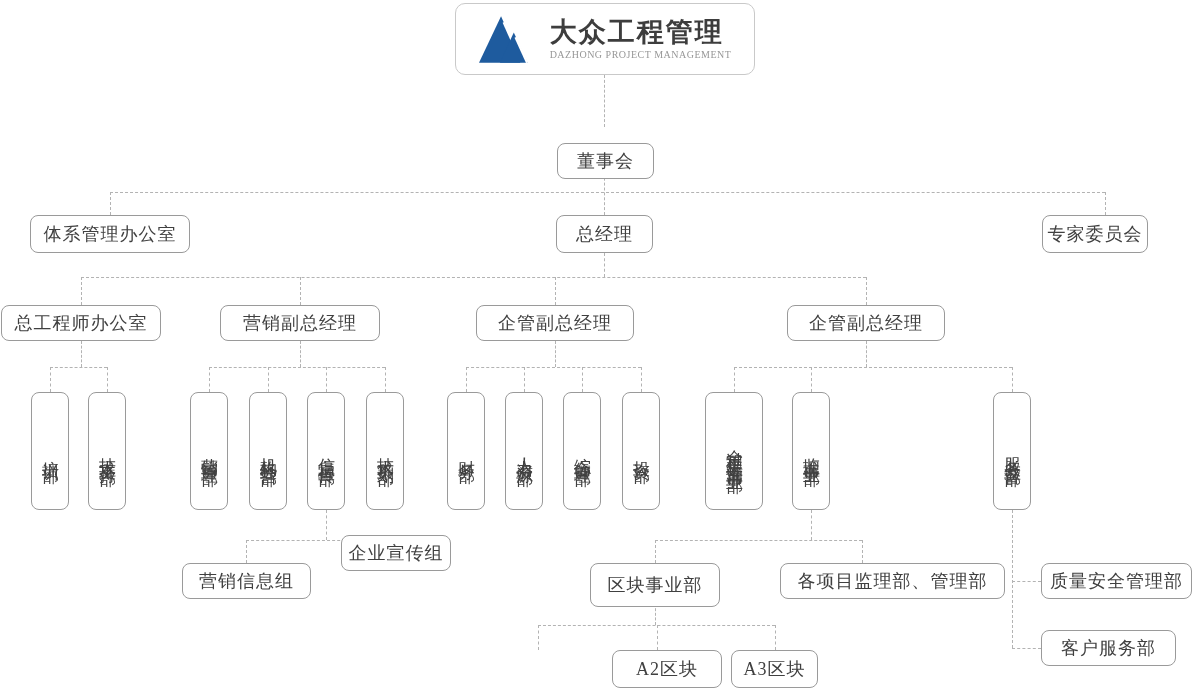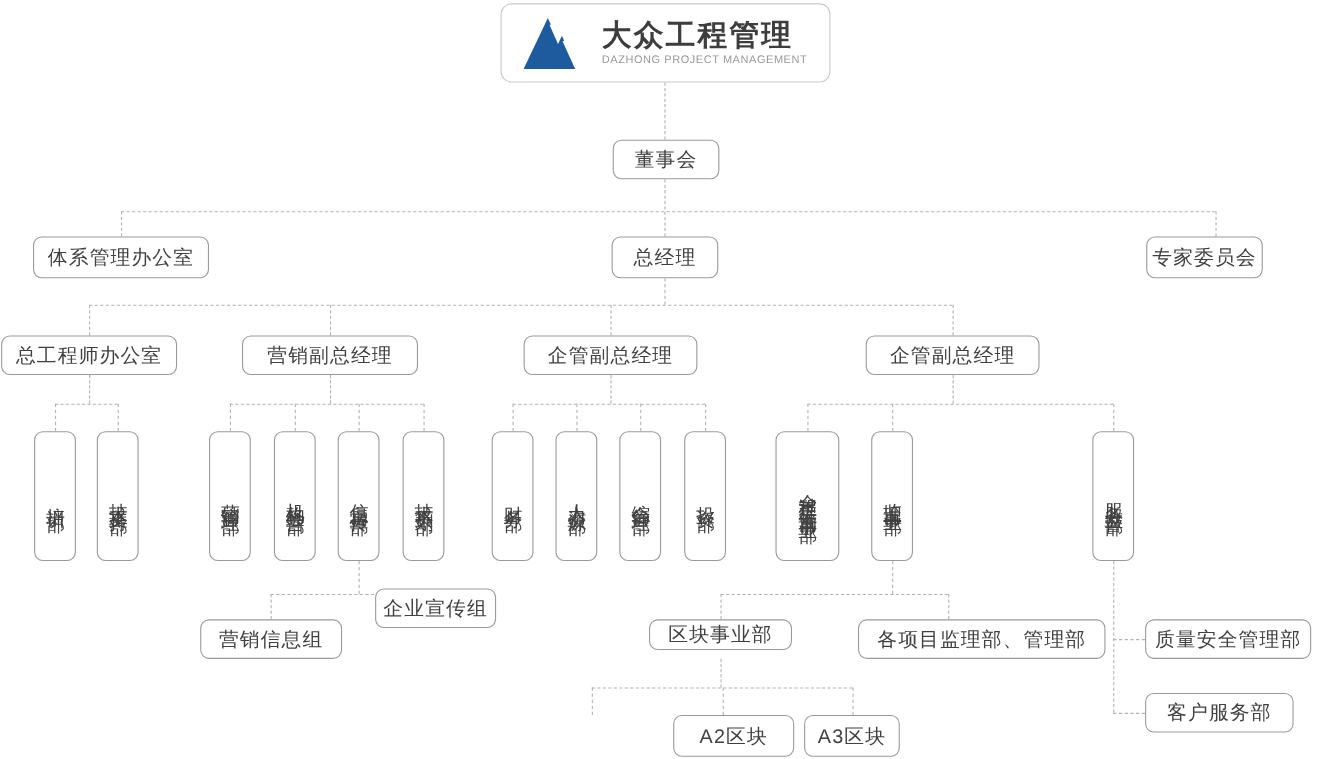--- a/index.html
+++ b/index.html
@@ -1,18 +1,18 @@
 <!DOCTYPE html>
 <html><head>
 <meta charset="utf-8">
 <style>
   html,body { margin:0; padding:0; background:#ffffff; }
   .canvas {
     position:relative; width:1201px; height:690px; background:#ffffff;
-    font-family:Liberation Sans, sans-serif; overflow:hidden;
+    font-family:Liberation Serif, serif; overflow:hidden;
   }
   .box {
     position:absolute; box-sizing:border-box; background:#fff;
     border:1px solid #9a9a9a; border-radius:8px;
     display:flex; align-items:center; justify-content:center;
     color:#404040; font-size:18px; letter-spacing:1px; white-space:nowrap;
   }
   .vbox span {
     writing-mode:vertical-rl; text-orientation:mixed;
     font-size:17px; letter-spacing:3px; line-height:20px;
@@ -98,21 +98,21 @@
         <polygon points="60,28 84,80 36,80" fill="#1e5b9e"></polygon>
         <line x1="63" y1="36" x2="83" y2="80" stroke="#ffffff" stroke-width="4"></line>
       </svg>
     </span>
     <span style="display:inline-flex;flex-direction:column;align-items:flex-start">
       <span class="logo-cn">大众工程管理</span>
       <span class="logo-en">DAZHONG PROJECT MANAGEMENT</span>
     </span>
   </div>
 
-  <div class="box" style="left:557px;top:127px;width:97px;height:36px">董事会</div>
+  <div class="box" style="left:557px;top:143px;width:97px;height:36px">董事会</div>
 
   <div class="box" style="left:30px;top:215px;width:160px;height:38px">体系管理办公室</div>
   <div class="box" style="left:556px;top:215px;width:97px;height:38px">总经理</div>
   <div class="box" style="left:1042px;top:215px;width:106px;height:38px">专家委员会</div>
 
   <div class="box" style="left:1px;top:305px;width:160px;height:36px">总工程师办公室</div>
   <div class="box" style="left:220px;top:305px;width:160px;height:36px">营销副总经理</div>
   <div class="box" style="left:476px;top:305px;width:158px;height:36px">企管副总经理</div>
   <div class="box" style="left:787px;top:305px;width:158px;height:36px">企管副总经理</div>
 
@@ -151,21 +151,21 @@
     </div>
   <div class="box vbox" style="left:792px;top:392px;width:38px;height:118px">
       <span>监理事业部</span>
     </div>
   <div class="box vbox" style="left:993px;top:392px;width:38px;height:118px">
       <span>服务监督部</span>
     </div>
 
   <div class="box" style="left:182px;top:563px;width:129px;height:36px">营销信息组</div>
   <div class="box" style="left:341px;top:535px;width:110px;height:36px">企业宣传组</div>
-  <div class="box" style="left:590px;top:563px;width:130px;height:28px">区块事业部</div>
+  <div class="box" style="left:590px;top:563px;width:130px;height:44px">区块事业部</div>
   <div class="box" style="left:780px;top:563px;width:225px;height:36px">各项目监理部、管理部</div>
   <div class="box" style="left:1041px;top:630px;width:135px;height:36px">客户服务部</div>
   <div class="box" style="left:1041px;top:563px;width:151px;height:36px">质量安全管理部</div>
 
   <div class="box" style="left:612px;top:650px;width:110px;height:38px">A2区块</div>
   <div class="box" style="left:731px;top:650px;width:87px;height:38px">A3区块</div>
 
 </div>
 
 </body></html>

